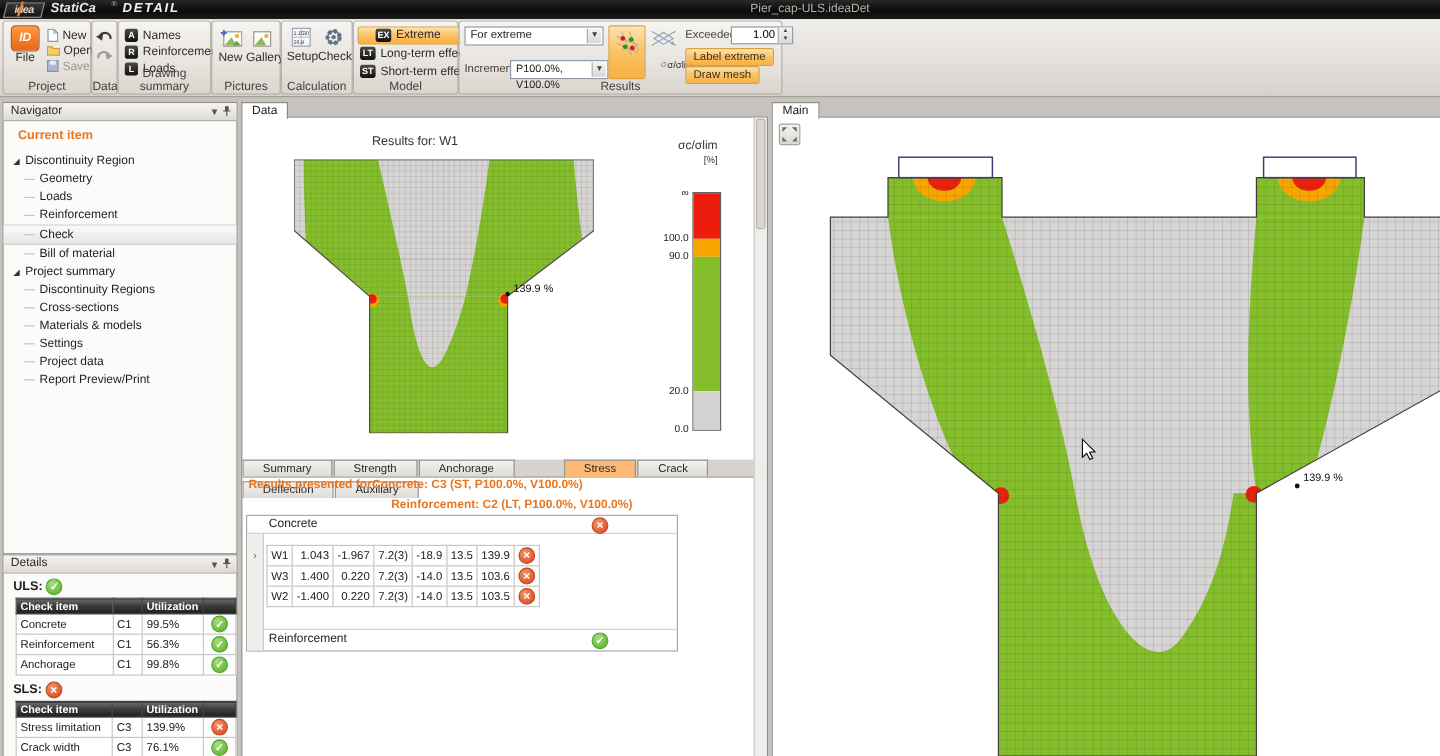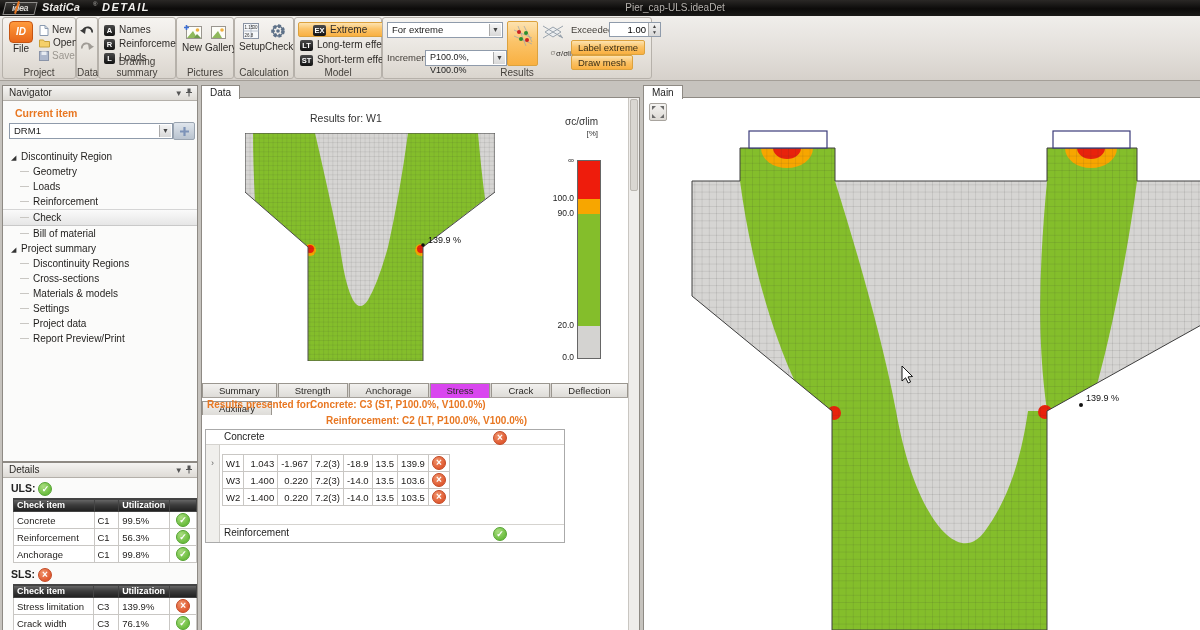--- a/index.html
+++ b/index.html
@@ -47,21 +47,21 @@
   .ok::after{content:"✓";}
   .bad::after{content:"×";font-size:10px;}
 
   table.dt{border-collapse:collapse;font-size:9.5px;color:#1d1b19;background:#fff;}
   table.dt th{background:linear-gradient(#6a6a6a,#3c3c3c 45%,#1f1f1f);color:#fff;font-weight:bold;font-size:9px;text-align:left;padding:1px 3px;border:1px solid #444;}
   table.dt td{border:1px solid #c9c7c4;padding:1px 3px;background:#fff;}
 
   
   .tabstrip{position:absolute;height:14px;background:#d6d3cf;border-bottom:1px solid #a5a19b;}
   .ctab{display:inline-block;height:13px;line-height:13px;padding:0 16px;font-size:9.5px;color:#2b2926;background:linear-gradient(#f2f1ef,#dedcd8);border:1px solid #9a968f;border-bottom:none;margin-right:1px;vertical-align:top;}
-  .ctab.active{background:#d946ef;height:14px;font-weight:normal;}
+  .ctab.active{background:#fdba74;height:14px;font-weight:normal;margin-left:40px;}
 
   .ptab{position:absolute;top:85px;height:13px;line-height:13px;padding:0 8px;font-size:10px;color:#222;background:#fff;border:1px solid #8e8a84;border-bottom:none;z-index:3;}
   .pcontent{position:absolute;background:#fff;border:1px solid #8e8a84;overflow:hidden;}
 
   .scalelab{position:absolute;font-size:8.5px;color:#222;text-align:right;width:36px;}
   .spin{position:absolute;background:#fff;border:1px solid #8f9bab;font-size:9.5px;text-align:right;line-height:13px;padding-right:14px;}
   .spin .ud{position:absolute;right:0;top:0;bottom:0;width:11px;border-left:1px solid #aaa;font-size:5px;line-height:6px;text-align:center;color:#444;background:linear-gradient(#f2f2f2,#d8d8d8);}
 </style>
 </head>
 <body>
@@ -220,26 +220,20 @@
   <div class="panel" style="left:2px;top:85px;width:194px;height:375px;">
     <div class="phead"><span>Navigator</span>
       <span class="hicons"><span>▼</span>&nbsp;<svg width="8" height="9" style="vertical-align:-1px;">
             <rect x="2.5" y="0.5" width="3" height="4" fill="#555"></rect>
             <line x1="1" y1="4.5" x2="7" y2="4.5" stroke="#555"></line>
             <line x1="4" y1="4.5" x2="4" y2="8.5" stroke="#555"></line>
           </svg></span>
     </div>
     <div style="padding:6px 0 0 0;">
       <div class="orangetxt" style="padding-left:12px;font-size:10.5px;">Current item</div>
-      <div style="position:relative;height:22px;">
-        <div class="combo" style="left:6px;top:4px;width:158px;height:14px;"><span>DRM1</span><span class="arr">▼</span></div>
-        <div class="abs" style="left:170px;top:3px;width:20px;height:16px;background:linear-gradient(#dfe5ec,#b9c3cf);border:1px solid #9aa4b0;border-radius:2px;text-align:center;"><svg width="11" height="11" style="margin-top:2px;">
-              <path d="M5.5,1 v9 M1,5.5 h9" stroke="#7d93b8" stroke-width="2.2"></path>
-            </svg></div>
-      </div>
       <div style="margin-top:8px;">
         <div class="ti root"><span class="exp">◢</span><span>Discontinuity Region</span></div>
         <div class="ti child"><span>Geometry</span></div>
         <div class="ti child"><span>Loads</span></div>
         <div class="ti child"><span>Reinforcement</span></div>
         <div class="ti child sel"><span>Check</span></div>
         <div class="ti child"><span>Bill of material</span></div>
         <div class="ti root"><span class="exp">◢</span><span>Project summary</span></div>
         <div class="ti child"><span>Discontinuity Regions</span></div>
         <div class="ti child"><span>Cross-sections</span></div>

